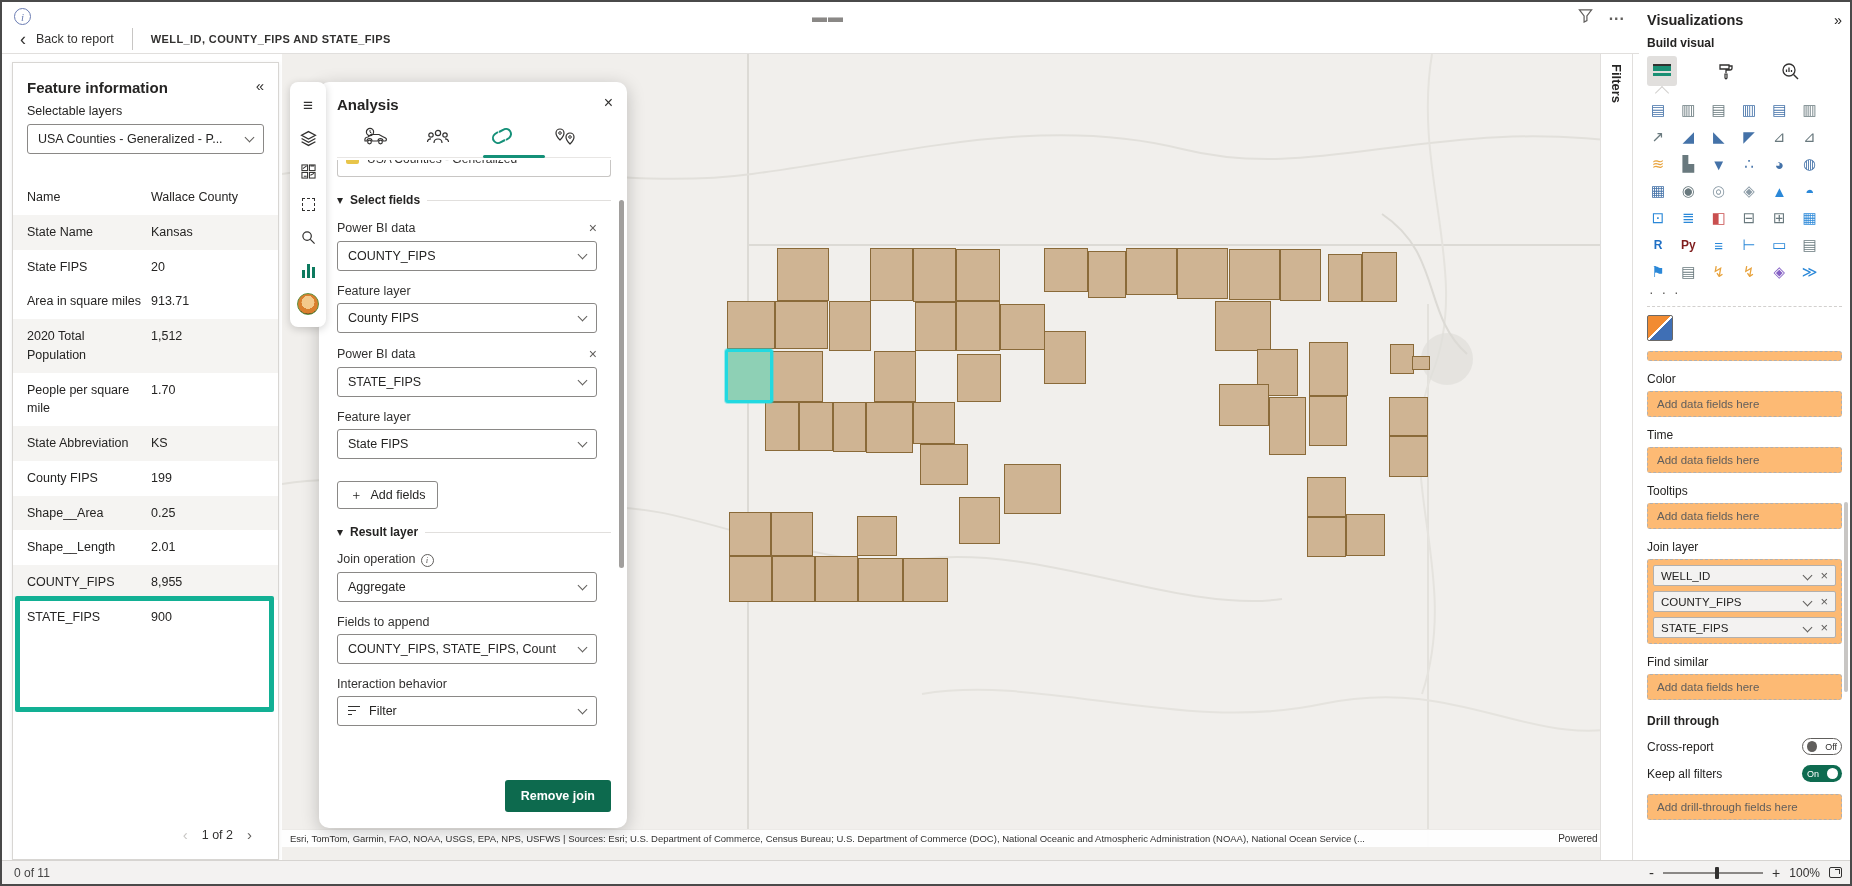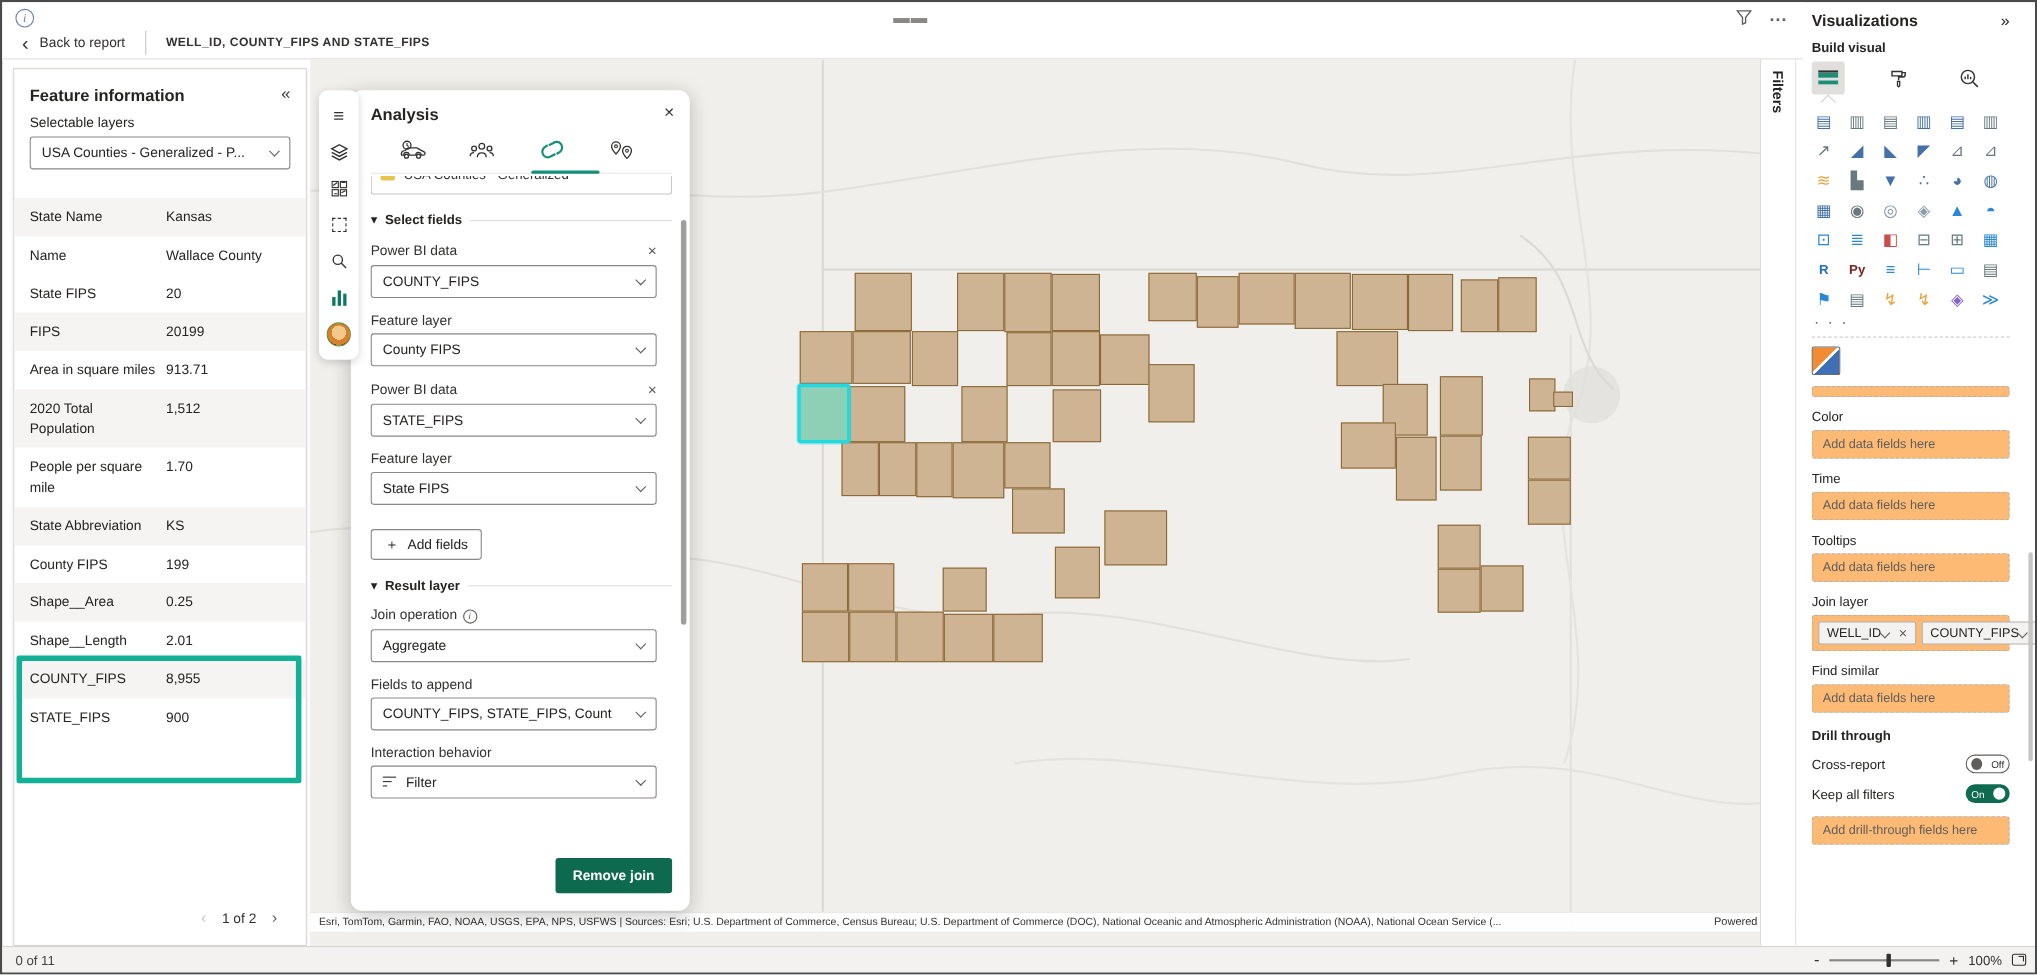--- a/index.html
+++ b/index.html
@@ -66,37 +66,37 @@
   .chev{width:7px;height:7px;border:solid #605e5c;border-width:0 1.4px 1.4px 0;transform:rotate(45deg);margin-top:-3px;}
   .addf{margin-top:22px;display:inline-flex;gap:8px;align-items:center;border:1px solid #8a8886;border-radius:3px;height:28px;padding:0 12px;font-size:12.5px;color:#252423;background:#fff;cursor:pointer;}
   .infoc{width:13px;height:13px;border:1.2px solid #605e5c;border-radius:50%;font-size:9px;display:inline-flex;align-items:center;justify-content:center;color:#605e5c;margin-left:5px;font-style:italic;font-family:"Liberation Serif",serif;}
   .rm-btn{position:absolute;right:16px;bottom:16px;background:#0d6a4e;color:#fff;font-size:12.5px;font-weight:bold;border:none;border-radius:3px;padding:9px 16px;cursor:pointer;}
   .dlg-scroll{position:absolute;right:3px;top:118px;width:5px;height:368px;background:#a19f9d;border-radius:3px;}
   .flt-lines{display:inline-flex;flex-direction:column;gap:2.5px;margin-right:9px;}
   .flt-lines i{display:block;height:1.6px;background:#323130;}
   
   #filters-strip{position:absolute;right:217px;top:0;width:33px;height:862px;background:#fff;border-left:1px solid #e1dfdd;border-right:1px solid #e1dfdd;z-index:30;display:flex;flex-direction:column;align-items:center;padding-top:10px;gap:10px;}
   #filters-strip .vtxt{writing-mode:vertical-rl;font-size:13px;font-weight:bold;color:#252423;margin-top:2px;}
-  #vizpanel{position:absolute;right:0;top:0;width:217px;height:862px;background:#fff;z-index:30;padding:10px 23px 0 14px;overflow:hidden;}
+  #vizpanel{position:absolute;right:0;top:0;width:217px;height:862px;background:#fff;z-index:30;padding:10px 8px 0 14px;overflow:hidden;}
   #vizpanel h2{font-size:14.5px;font-weight:bold;color:#252423;display:flex;justify-content:space-between;align-items:center;}
   .bv-label{font-size:12px;font-weight:bold;color:#252423;margin-top:8px;}
   .bv-tabs{display:flex;gap:34px;align-items:center;margin-top:6px;position:relative;}
   .bv-tab{width:30px;height:30px;display:flex;align-items:center;justify-content:center;border-radius:3px;}
   .bv-tab.active{background:#e1dfdd;}
   .bv-grid{width:18px;height:15px;border-top:2.5px solid #323130;background:repeating-linear-gradient(180deg,#1a8f74 0 3px,transparent 3px 5.5px),repeating-linear-gradient(90deg,transparent 0 5px,#e1dfdd 5px 7px);background-position:0 2px;}
   .notch{position:absolute;left:10px;top:32px;width:10px;height:10px;background:#fff;border-left:1px solid #d2d0ce;border-top:1px solid #d2d0ce;transform:rotate(45deg);}
   #gallery{display:grid;grid-template-columns:repeat(6,1fr);gap:7px 6px;margin-top:14px;width:176px;}
   .gicon{width:22px;height:20px;display:flex;align-items:center;justify-content:center;font-size:15px;cursor:pointer;}
   .more-dots{font-size:14px;color:#605e5c;letter-spacing:2px;margin:2px 0 6px 2px;}
   .viz-div{border-top:1px dashed #d2d0ce;margin:2px 0 8px 0;}
   .arcgis-ico{width:26px;height:26px;border:1.5px solid #6b6967;border-radius:2px;background:linear-gradient(135deg,#f28b31 0 46%,#fff 46% 54%,#3f6fb5 54%);cursor:pointer;}
   .well-label{font-size:12px;color:#252423;margin-top:11px;}
   .well{margin-top:5px;border:1px dashed #b3b0ad;border-radius:3px;padding:6px 9px;font-size:11.5px;color:#605e5c;background:#fdba74;}
   .well.slim{height:10px;padding:0;margin-top:10px;}
-  .well.filled{border:1px dashed #b3b0ad;padding:5px;display:flex;gap:5px;}
+  .well.filled{border:1px dashed #b3b0ad;padding:5px;display:flex;flex-direction:column;gap:5px;}
   .pill{background:#f3f2f1;border:1px solid #b3b0ad;border-radius:2px;height:21px;display:flex;align-items:center;font-size:11.5px;color:#252423;padding:0 7px;justify-content:space-between;}
   .pill .pr{display:flex;gap:9px;align-items:center;color:#605e5c;}
   .pill .pr .chev{margin-top:-1px;border-color:#605e5c;}
   .pill .pr .px{font-size:13px;}
   .dt-title{font-size:12px;font-weight:bold;color:#252423;margin-top:14px;}
   .dt-row{display:flex;justify-content:space-between;align-items:center;margin-top:10px;font-size:12px;color:#252423;}
   .tog{width:40px;height:17px;border-radius:9px;display:flex;align-items:center;font-size:9px;padding:0 4px;gap:8px;}
   .tog.off{border:1px solid #605e5c;color:#323130;background:#fff;}
   .tog.off .dot{width:11px;height:11px;border-radius:50%;background:#605e5c;}
   .tog.on{background:#0e6b50;color:#fff;justify-content:flex-end;}
@@ -210,35 +210,31 @@
 
   <div id="fpanel">
     <h2>Feature information</h2>
     <span class="collapse">«</span>
     <div class="sel-layers">Selectable layers</div>
     <div class="layer-dd">
       <span>USA Counties - Generalized - P...</span>
         <span class="chev"></span>
     </div>
     <div id="feature-rows">
+        <div class="frow">
+          <span class="fl">Name</span>
+          <span class="fv">Wallace County</span>
+        </div>
         <div class="frow shaded">
           <span class="fl">State Name</span>
           <span class="fv">Kansas</span>
         </div>
         <div class="frow">
-          <span class="fl">Name</span>
-          <span class="fv">Wallace County</span>
-        </div>
-        <div class="frow">
           <span class="fl">State FIPS</span>
           <span class="fv">20</span>
-        </div>
-        <div class="frow shaded">
-          <span class="fl">FIPS</span>
-          <span class="fv">20199</span>
         </div>
         <div class="frow">
           <span class="fl">Area in square miles</span>
           <span class="fv">913.71</span>
         </div>
         <div class="frow shaded">
           <span class="fl">2020 Total Population</span>
           <span class="fv">1,512</span>
         </div>
         <div class="frow">

